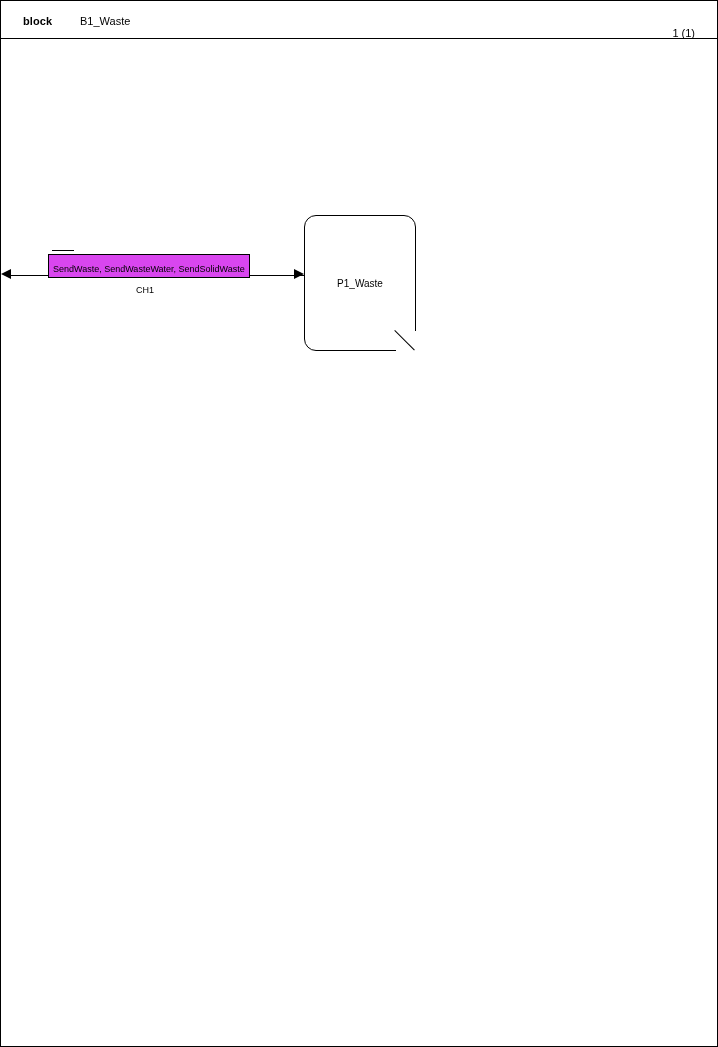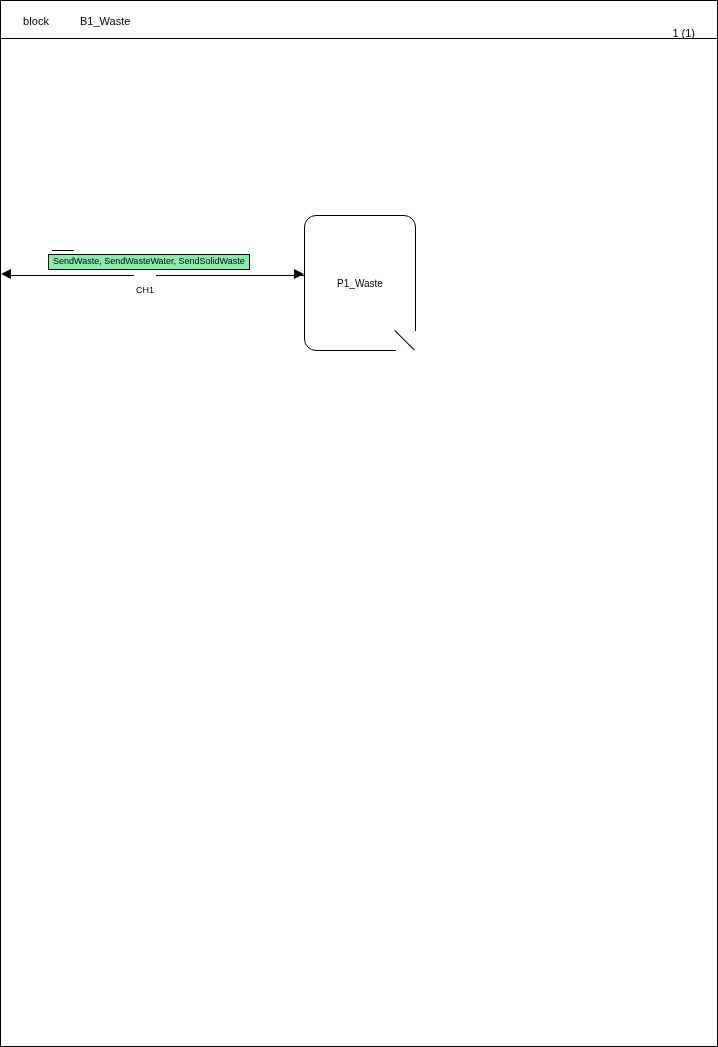--- a/index.html
+++ b/index.html
@@ -25,21 +25,21 @@
     top: 14px;
     left: 22px;
     right: 22px;
     height: 18px;
   }
   .header-keyword {
     position: absolute;
     left: 0;
     top: 0;
     font-size: 11px;
-    font-weight: normal;
+    font-weight: bold;
     color: #000000;
     letter-spacing: 0.1px;
   }
   .header-title {
     position: absolute;
     left: 45px;
     top: 0;
     font-size: 11px;
     color: #000000;
     padding-left: 12px;
@@ -140,22 +140,22 @@
     background: #ffffff;
     padding: 16px 2px;
     line-height: 11px;
   }
   
   .flow-box {
     position: absolute;
     left: 47px;
     top: 253px;
     border: 1px solid #000000;
-    background: #86efac;
-    padding: 1px 4px 2px 4px;
+    background: #d946ef;
+    padding: 9px 4px 2px 4px;
     font-size: 9px;
     color: #000000;
     white-space: nowrap;
     line-height: 11px;
   }
   .flow-stub {
     position: absolute;
     left: 51px;
     top: 249px;
     width: 22px;

